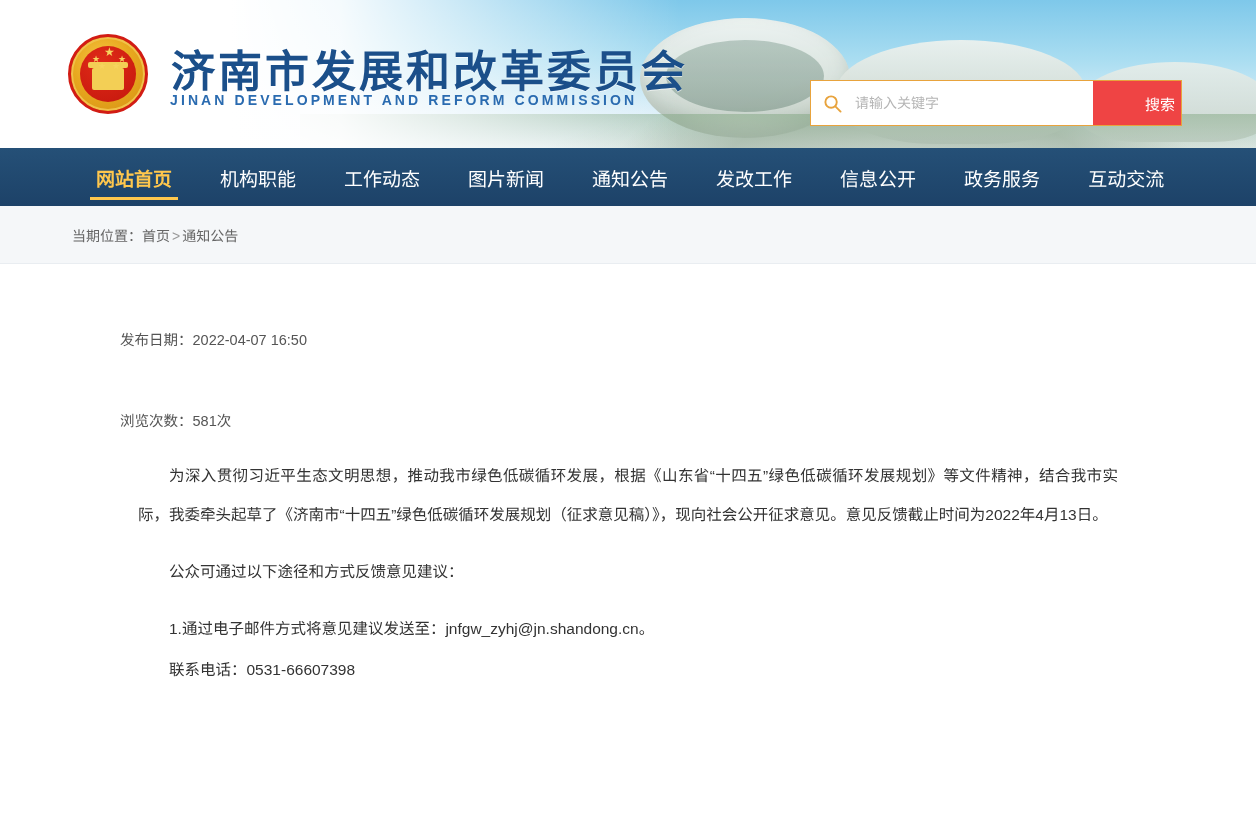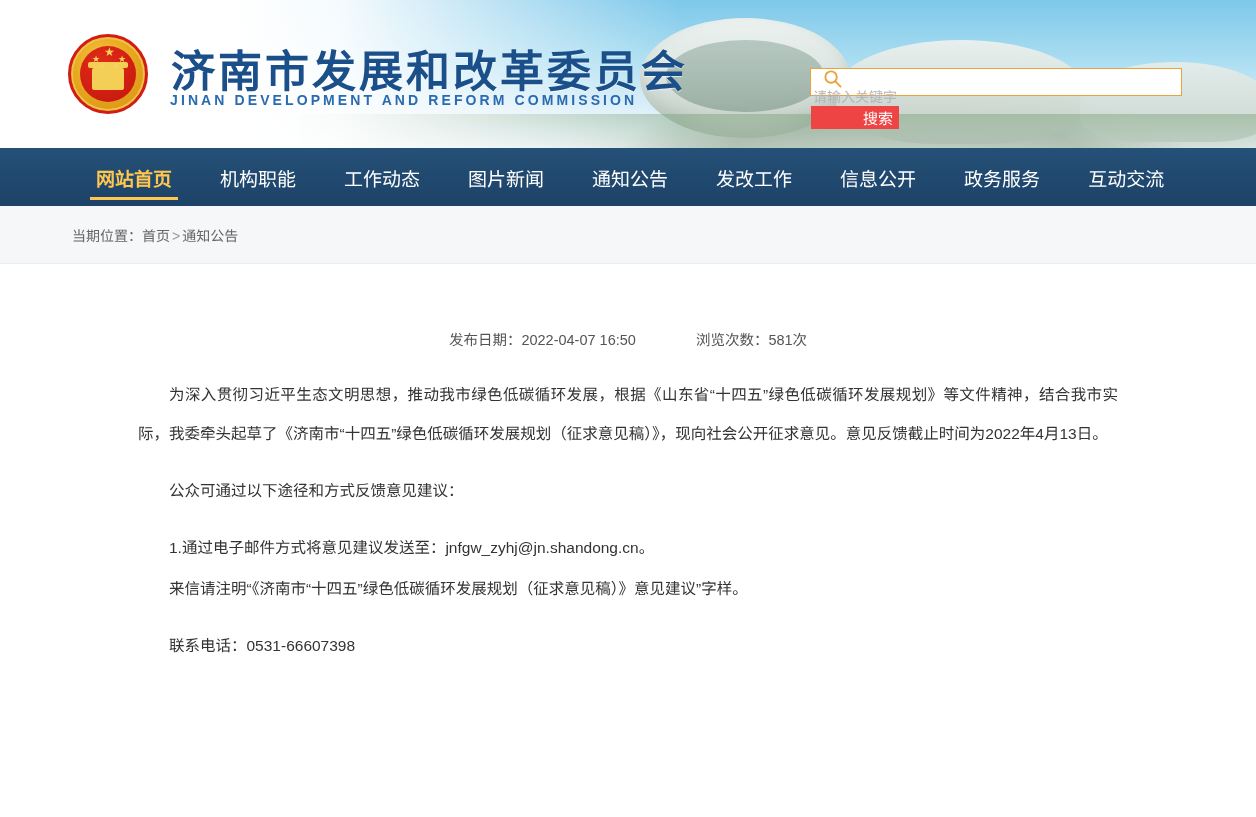--- a/index.html
+++ b/index.html
@@ -143,27 +143,26 @@
     position: absolute;
     left: 170px; top: 92px;
     color: #2a6bb0;
     font-size: 14px;
     letter-spacing: 3.1px;
     font-weight: bold;
   }
 
   .search-box {
     position: absolute;
-    right: 74px; top: 68px;
-    display: flex;
-    height: 28px;
+    right: 74px; top: 80px;
+    display: flex;
+    height: 46px;
     width: 372px;
     border: 1px solid #e8a33d;
     background: #fff;
-    flex-direction: column;
   }
   .search-icon {
     width: 42px;
     display: flex;
     align-items: center;
     justify-content: center;
     color: #e8a33d;
   }
   .search-input {
     flex: 1;
@@ -243,20 +242,21 @@
     border-bottom: 1px solid #e2e2e2;
     font-family: "Liberation Sans", sans-serif;
   }
   .article-meta {
     display: flex;
     justify-content: center;
     gap: 60px;
     padding: 22px 0 16px;
     font-size: 14.5px;
     color: #555;
+    flex-direction: column;
   }
   .article-body {
     padding: 10px 18px 0;
     font-size: 15.5px;
     line-height: 39px;
     color: #333;
     text-align: justify;
   }
   .article-body p { margin: 0 0 18px; text-indent: 2em; }
   .article-body p.tight { margin-bottom: 2px; }
@@ -327,16 +327,15 @@
     </div>
     <div>
       <span>浏览次数：</span><span>581次</span>
     </div>
   </div>
 
   <div class="article-body">
     <p>为深入贯彻习近平生态文明思想，推动我市绿色低碳循环发展，根据《山东省“十四五”绿色低碳循环发展规划》等文件精神，结合我市实际，我委牵头起草了《济南市“十四五”绿色低碳循环发展规划（征求意见稿）》，现向社会公开征求意见。意见反馈截止时间为2022年4月13日。</p>
     <p>公众可通过以下途径和方式反馈意见建议：</p>
     <p class="tight">1.通过电子邮件方式将意见建议发送至：jnfgw_zyhj@jn.shandong.cn。</p>
-    <p>来信请注明“《济南市“十四五”绿色低碳循环发展规划（征求意见稿）》意见建议”字样。</p>
     <p>联系电话：0531-66607398</p>
   </div>
 </div>
 
 </body></html>

